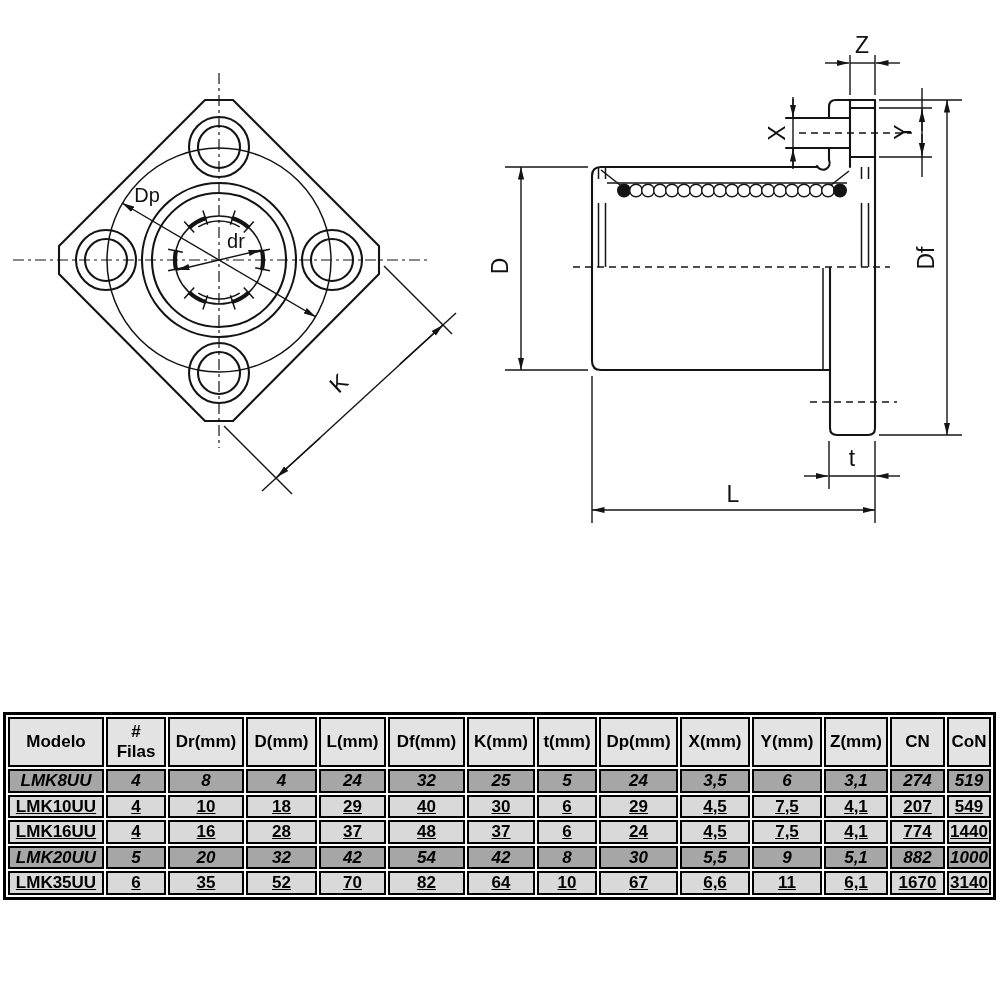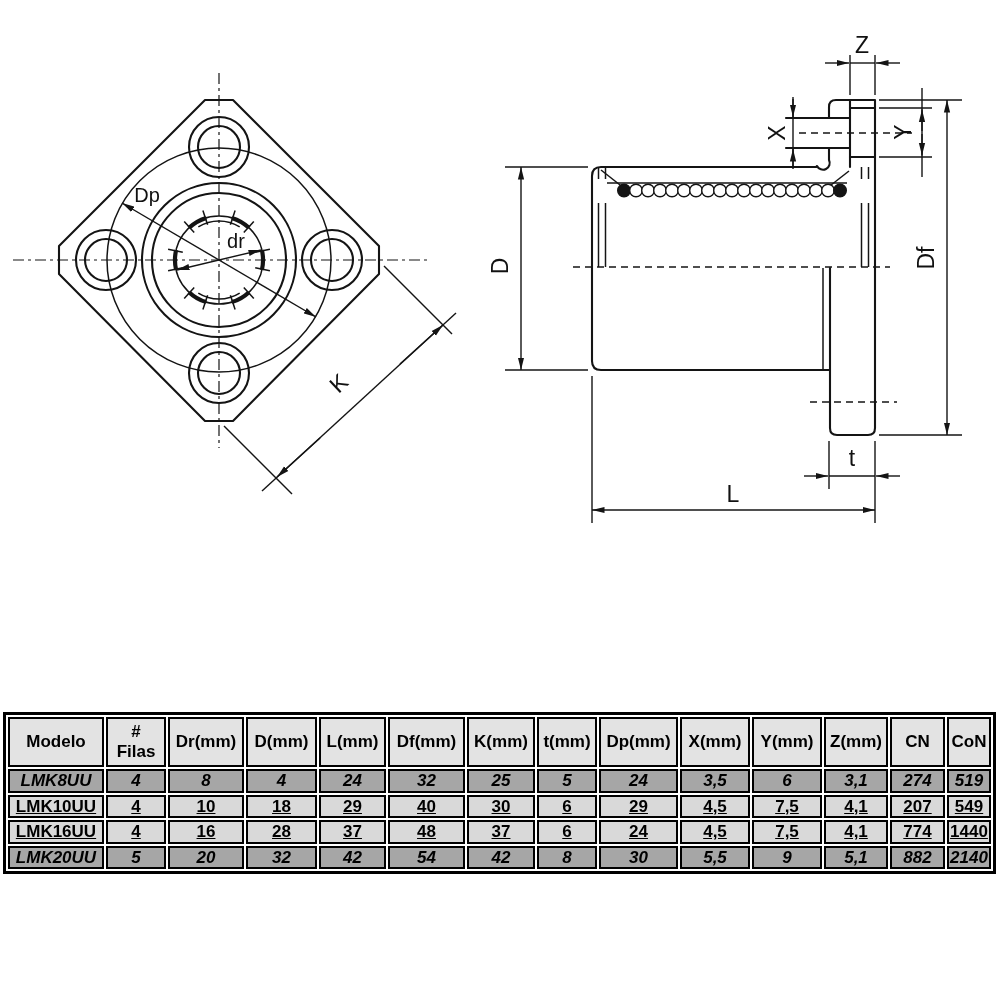--- a/index.html
+++ b/index.html
@@ -362,16 +362,32 @@
         <td>32</td>
         <td>42</td>
         <td>54</td>
         <td>42</td>
         <td>8</td>
         <td>30</td>
         <td>5,5</td>
         <td>9</td>
         <td>5,1</td>
         <td>882</td>
-        <td>2140</td>
+        <td>1000</td>
+      </tr>
+      <tr class="light">
+        <td>LMK35UU</td>
+        <td>6</td>
+        <td>35</td>
+        <td>52</td>
+        <td>70</td>
+        <td>82</td>
+        <td>64</td>
+        <td>10</td>
+        <td>67</td>
+        <td>6,6</td>
+        <td>11</td>
+        <td>6,1</td>
+        <td>1670</td>
+        <td>3140</td>
       </tr>
     </tbody>
 </table>
 
 </body></html>

